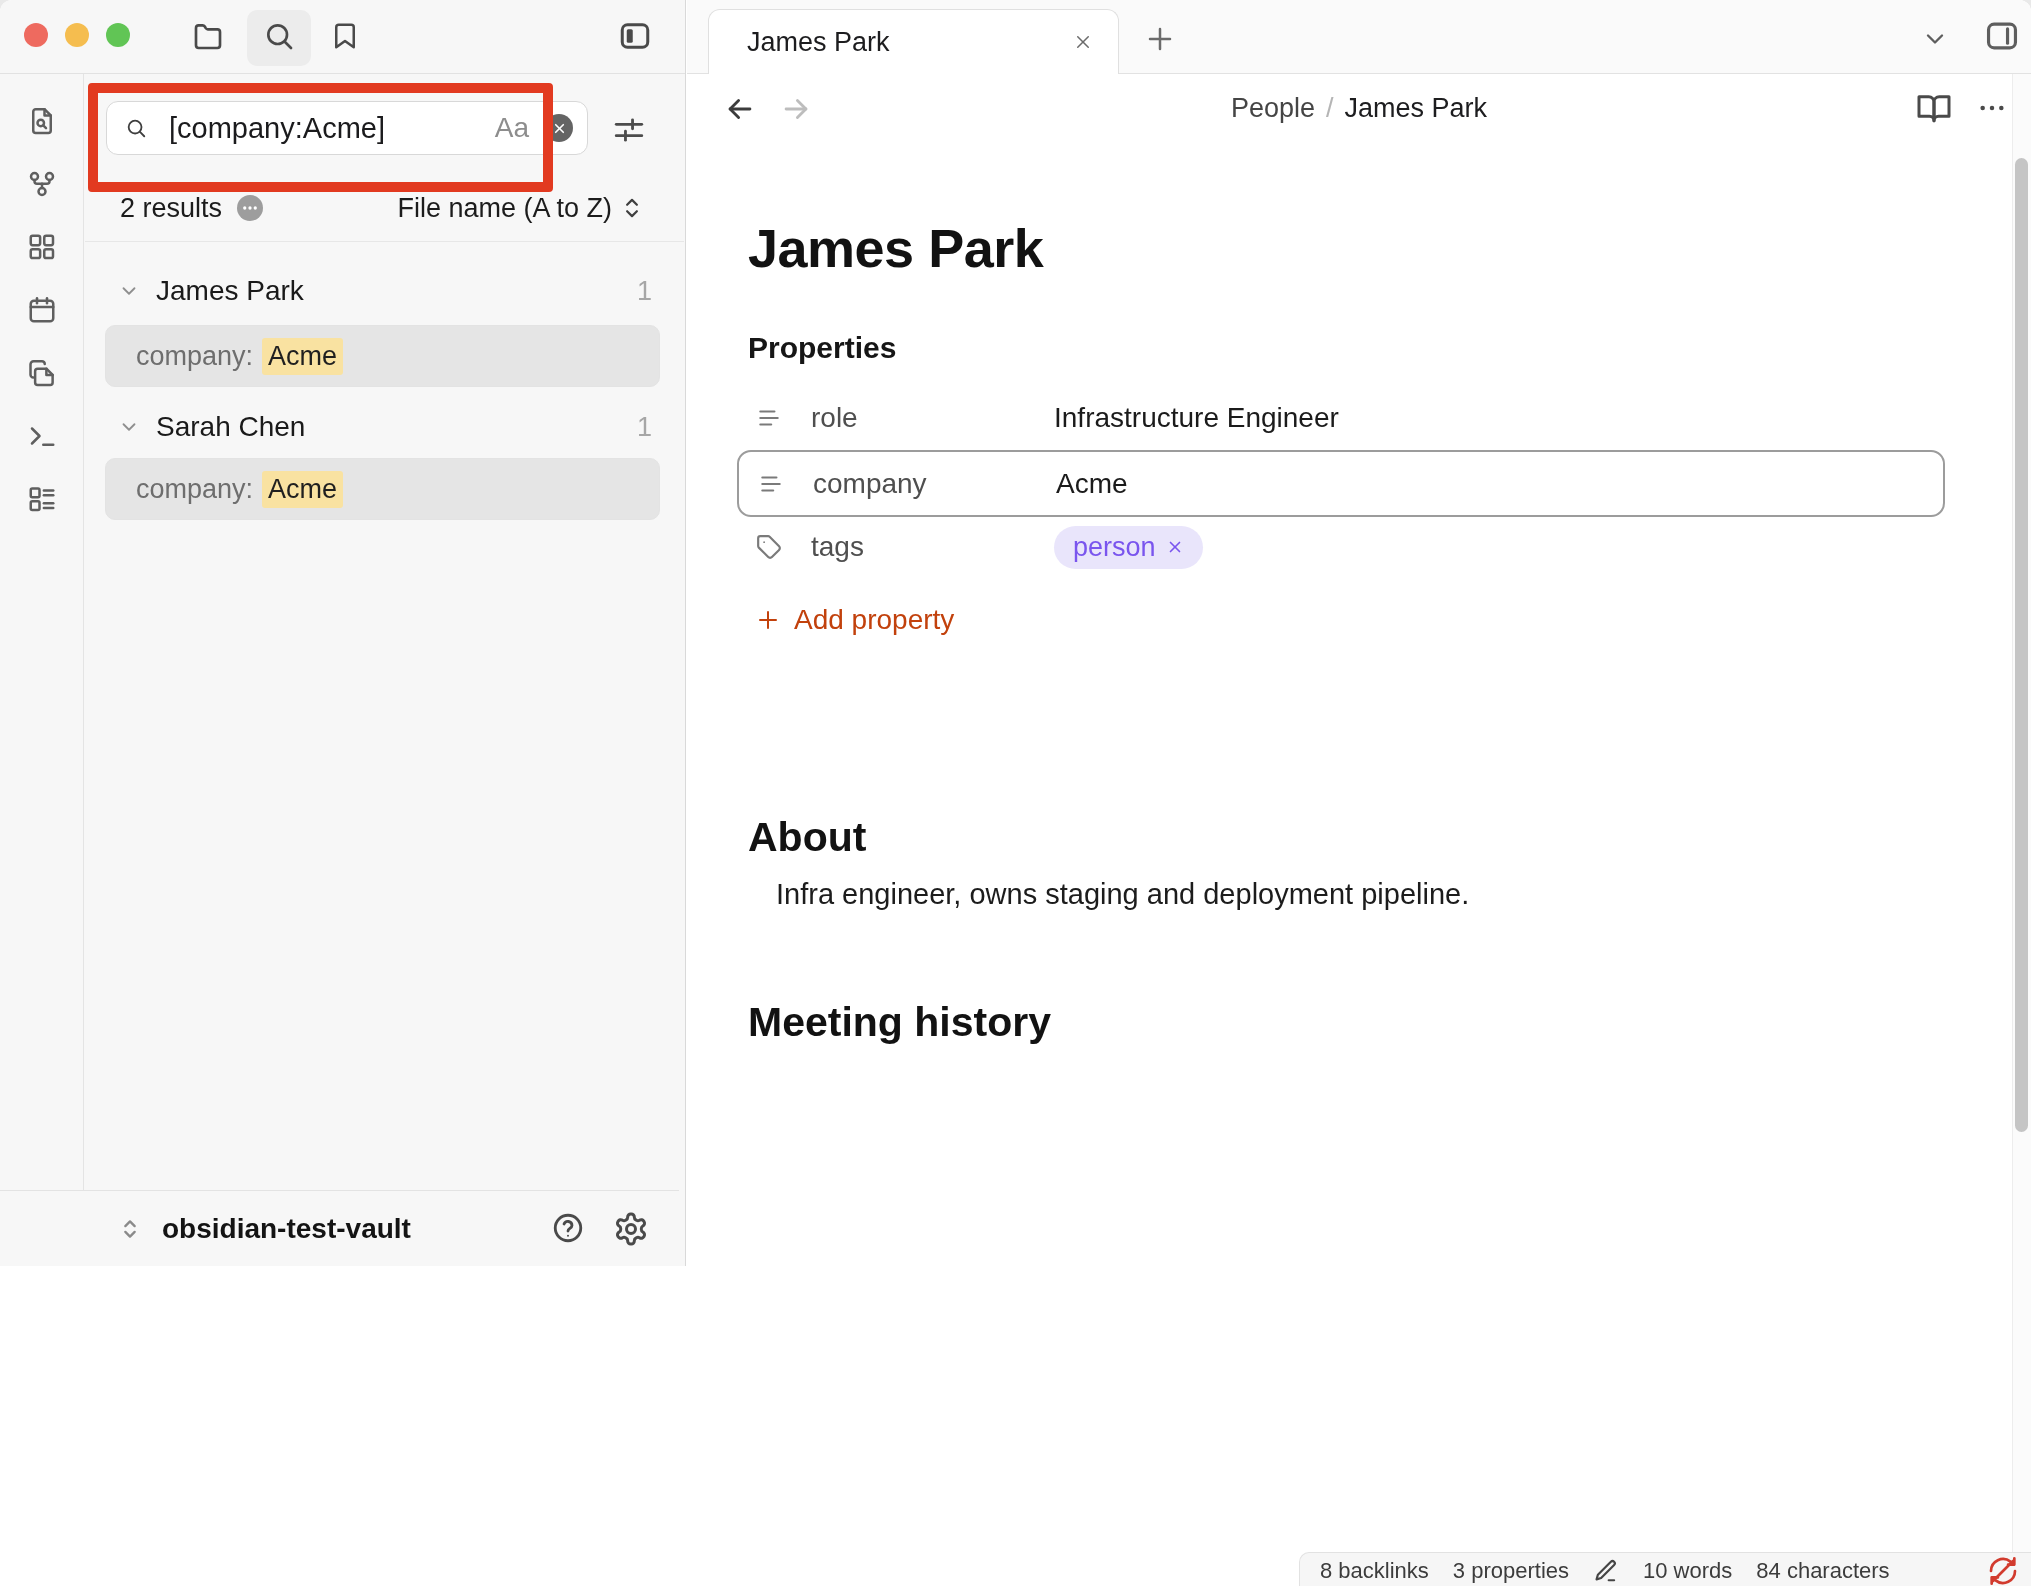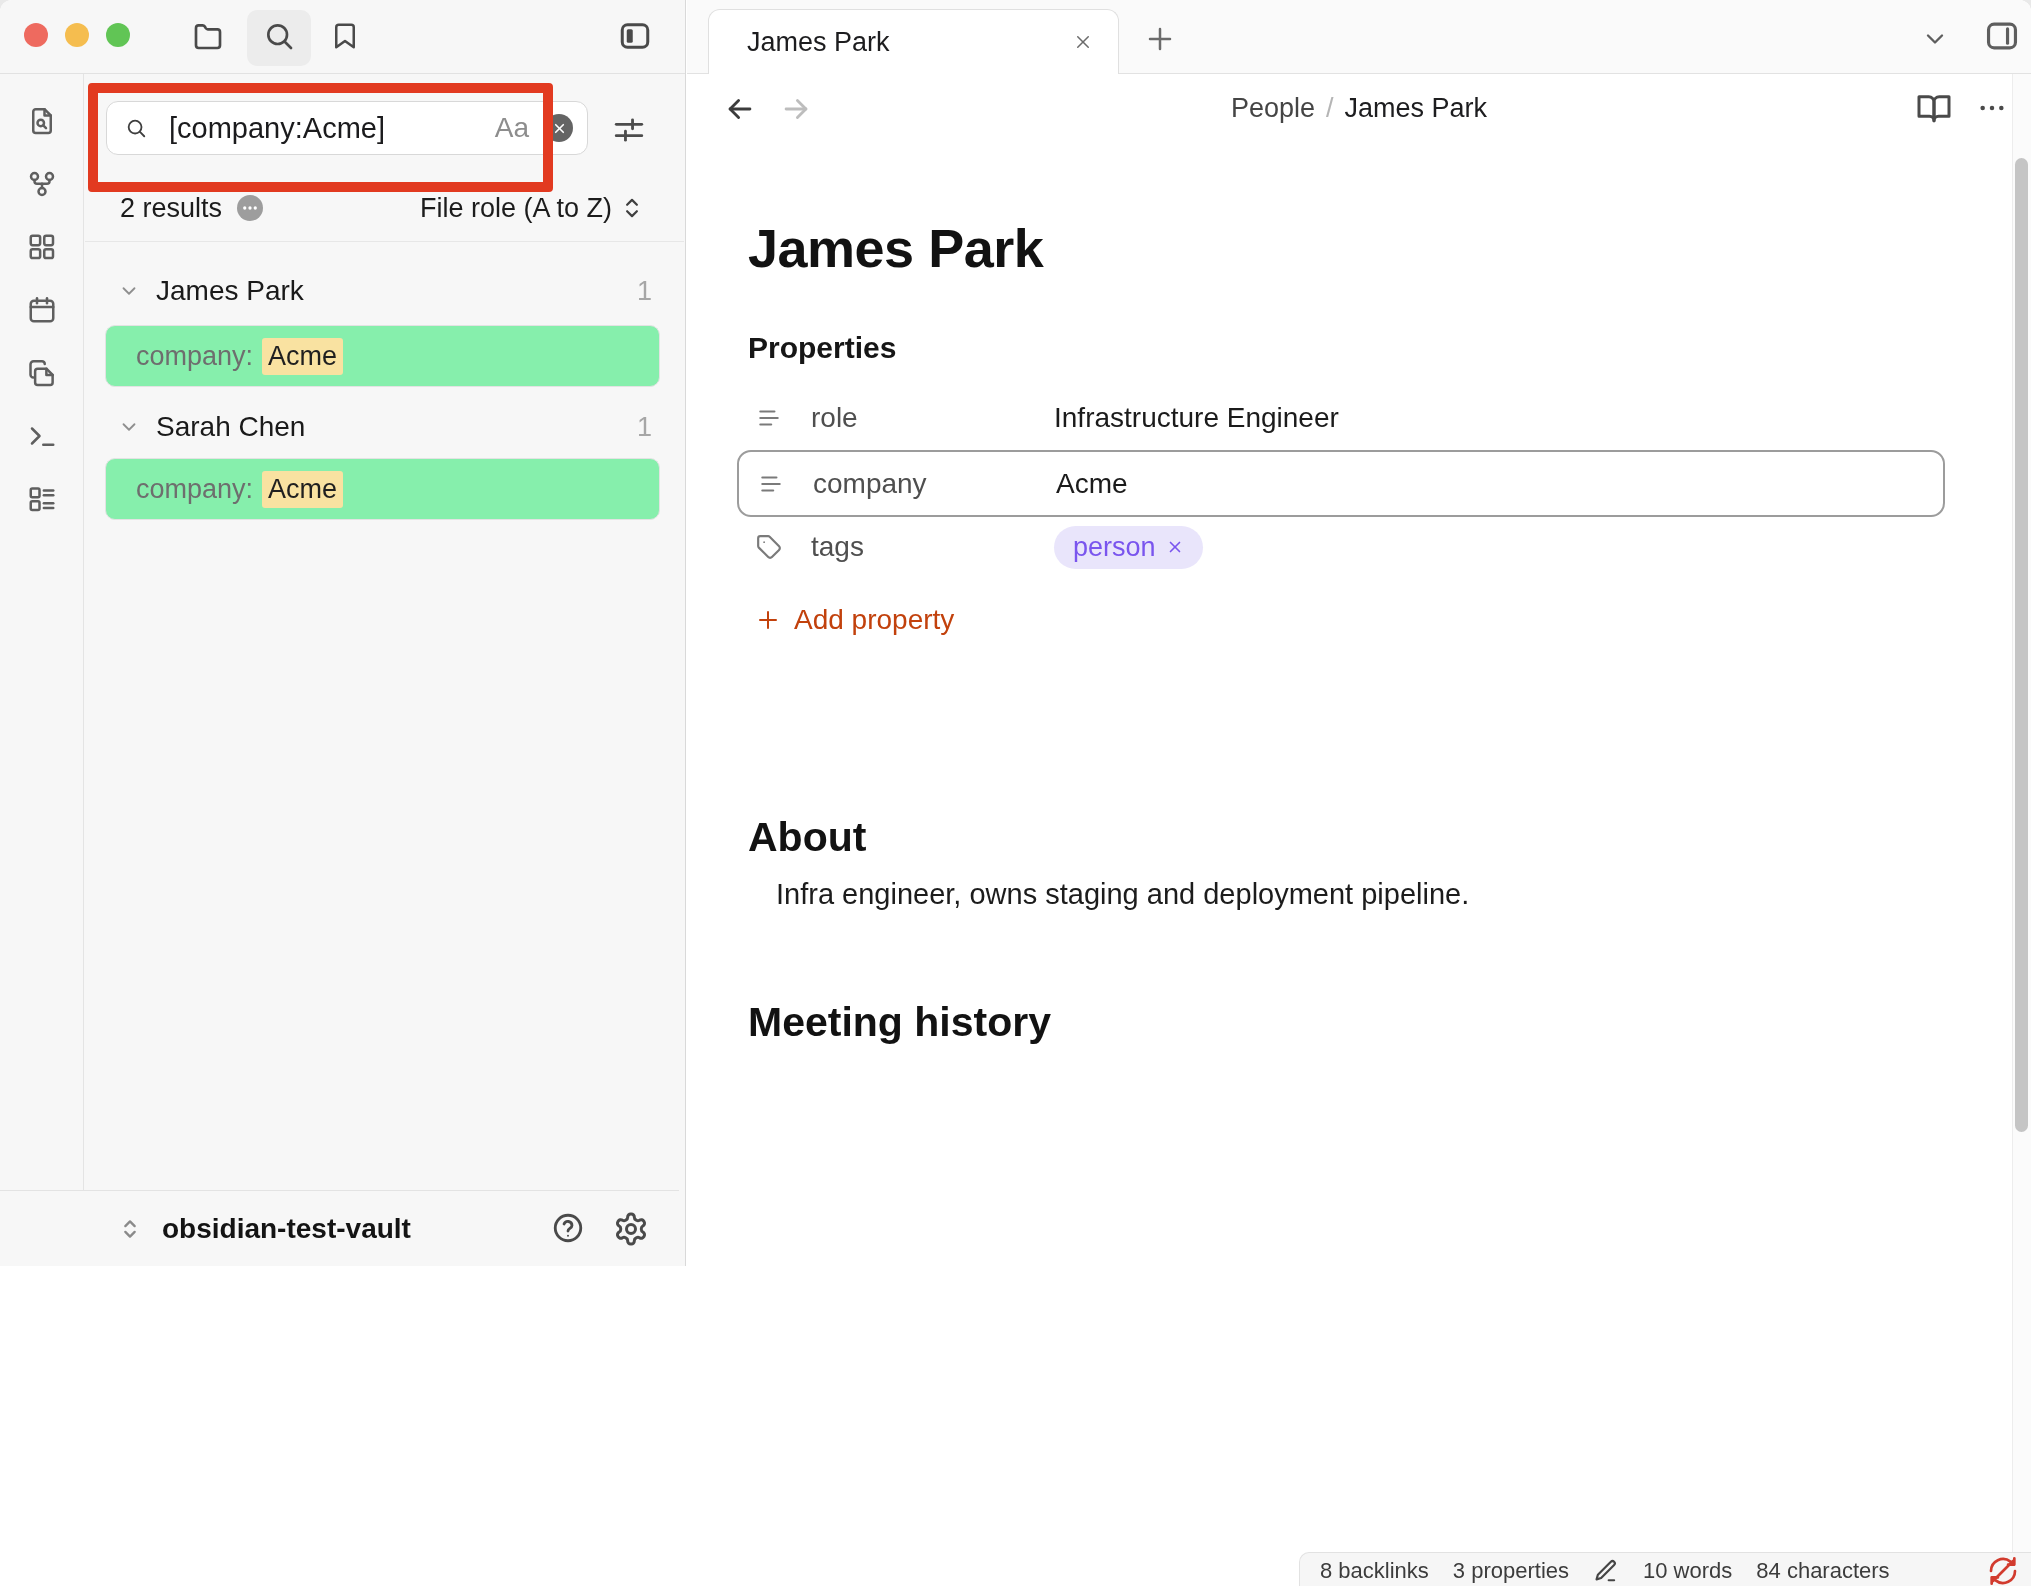--- a/index.html
+++ b/index.html
@@ -48,21 +48,21 @@
   .sort-btn { margin-left:auto; display:flex; align-items:center; gap:7px; color:#1c1c1c; }
   .sort-btn svg { width:26px; height:26px; color:#3f3f3f; }
   .search-divider { position:absolute; left:85px; right:1px; top:241px; border-top:1px solid #e7e7e7; }
 
   .group-header { position:absolute; left:118px; width:534px; height:52px;
     display:flex; align-items:center; }
   .group-header .chev { width:22px; height:22px; color:#8f8f8f; flex:none; }
   .group-title { margin-left:16px; font-size:28px; color:#1a1a1a; }
   .group-count { margin-left:auto; font-size:27px; color:#a6a6a6; }
   .g1 { top:265px; } .g2 { top:401px; }
-  .match-card { position:absolute; left:105px; width:555px; height:62px; background:#86efac;
+  .match-card { position:absolute; left:105px; width:555px; height:62px; background:#e5e5e5;
     border:1px solid #e3e3e3; border-radius:10px; display:flex; align-items:center;
     padding-left:30px; font-size:27px; }
   .c1 { top:325px; } .c2 { top:458px; }
   .match-card .k { color:#6e6e6e; }
   .match-card .m { background:#f9e2a1; color:#1f1f1f; padding:3px 6px; border-radius:3px; margin-left:9px; }
 
   .vault-bar { position:absolute; left:0; right:6px; bottom:0; height:76px;
     border-top:1px solid #e3e3e3; display:flex; align-items:center;
     padding:0 30px 0 116px; }
   .vault-bar .updown { width:28px; height:28px; color:#8a8a8a; flex:none; }
@@ -237,21 +237,21 @@
     <div class="results-header">
       <span>2 results</span>
       <span class="dots-badge">
           <svg width="18" height="18" viewBox="0 0 24 24">
             <circle cx="5" cy="12" r="2.2" fill="#fff"></circle>
             <circle cx="12" cy="12" r="2.2" fill="#fff"></circle>
             <circle cx="19" cy="12" r="2.2" fill="#fff"></circle>
           </svg>
         </span>
       <span class="sort-btn">
-        <span>File role (A to Z)</span>
+        <span>File name (A to Z)</span>
         <svg class="ic" viewBox="0 0 24 24">
             <polyline points="7.5 9 12 4.5 16.5 9"></polyline>
             <polyline points="7.5 15 12 19.5 16.5 15"></polyline>
           </svg>
       </span>
     </div>
     <div class="search-divider"></div>
 
     <div class="group-header g1">
       <span class="chev"><svg class="ic" width="22" height="22" viewBox="0 0 24 24">

